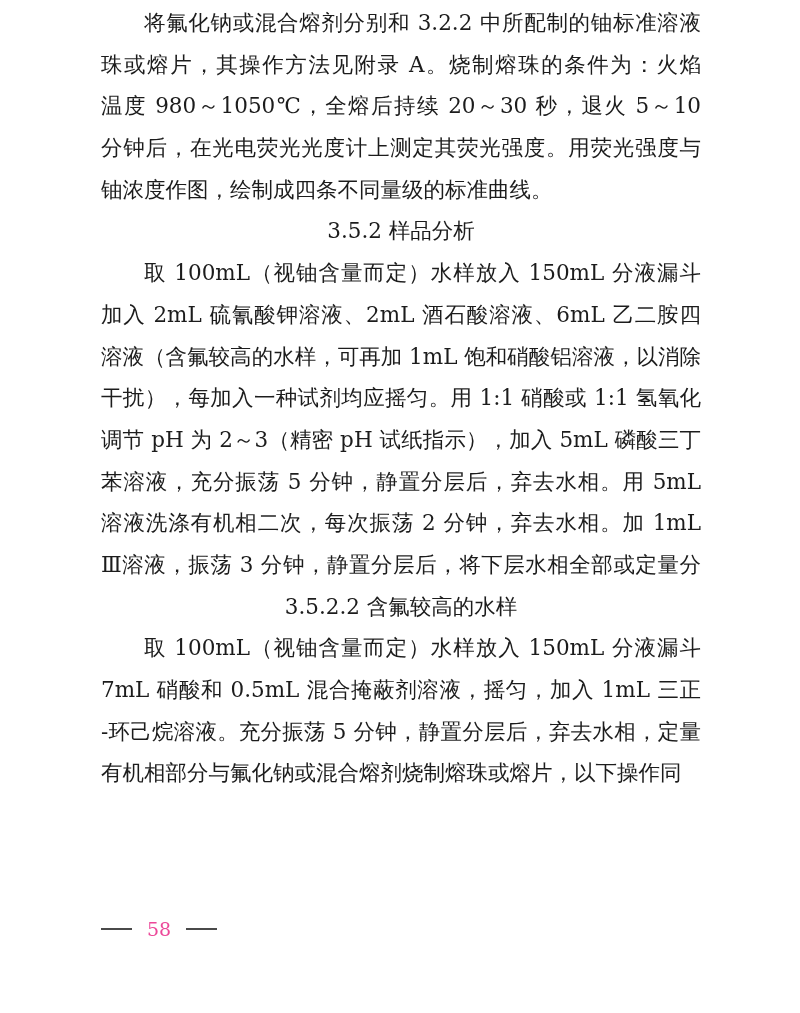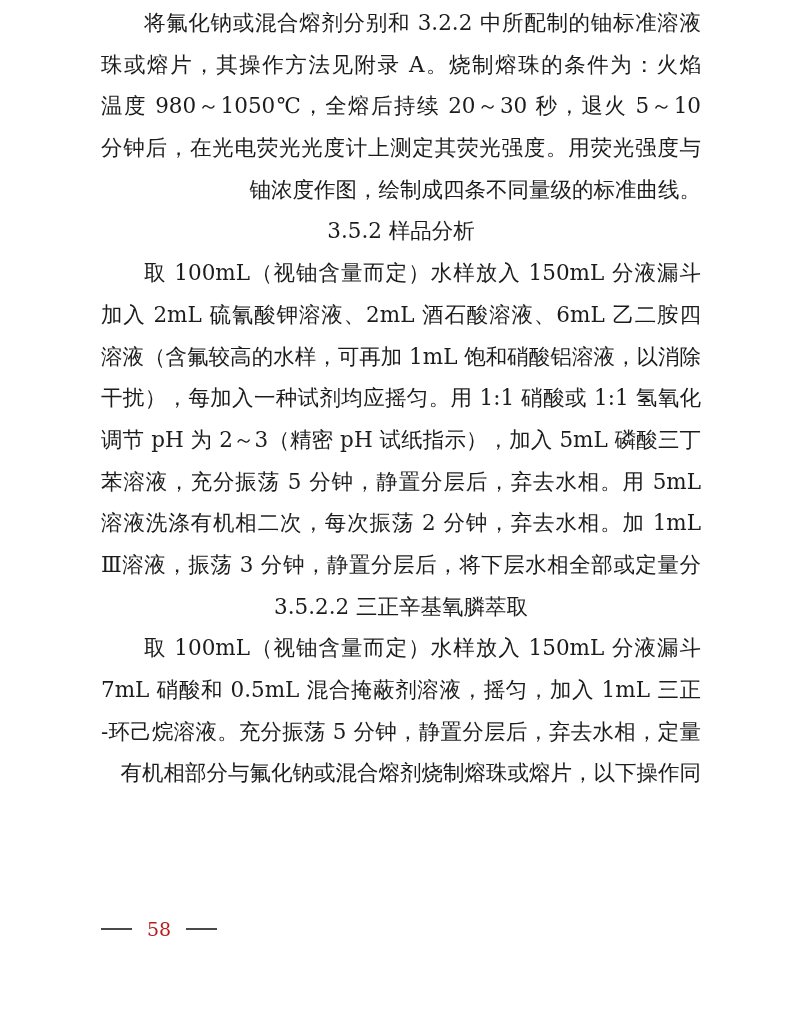--- a/index.html
+++ b/index.html
@@ -26,41 +26,40 @@
   .para, .heading {
     margin: 0;
     padding: 0;
     font-weight: normal;
     font-size: 21.5px;
   }
   .ln {
     height: 41.7px;
     line-height: 41.7px;
     overflow: hidden;
-    text-align: right;
   }
   .just {
     text-align: justify;
     text-align-last: justify;
   }
   .indent {
     text-indent: 43px;
   }
   .heading {
     text-align: center;
   }
   .footer {
     position: absolute;
     left: 101px;
     top: 918px;
     display: flex;
     align-items: center;
     gap: 15px;
     font-size: 19px;
-    color: #b91c1c;
+    color: #ec4899;
   }
   .dash {
     display: inline-block;
     width: 31px;
     height: 2px;
     background: #4a4a4a;
   }
 </style>
 </head>
 <body>
@@ -83,21 +82,21 @@
       <div class="ln just indent">取 100mL（视铀含量而定）水样放入 150mL 分液漏斗中，依次</div>
       <div class="ln just">加入 2mL 硫氰酸钾溶液、2mL 酒石酸溶液、6mL 乙二胺四乙酸二钠</div>
       <div class="ln just">溶液（含氟较高的水样，可再加 1mL 饱和硝酸铝溶液，以消除氟的</div>
       <div class="ln just">干扰），每加入一种试剂均应摇匀。用 1:1 硝酸或 1:1 氢氧化铵溶液</div>
       <div class="ln just">调节 pH 为 2～3（精密 pH 试纸指示），加入 5mL 磷酸三丁酯-二甲</div>
       <div class="ln just">苯溶液，充分振荡 5 分钟，静置分层后，弃去水相。用 5mL 硝酸铵</div>
       <div class="ln just">溶液洗涤有机相二次，每次振荡 2 分钟，弃去水相。加 1mL 偶氮胂</div>
       <div class="ln just">Ⅲ溶液，振荡 3 分钟，静置分层后，将下层水相全部或定量分取部分</div>
     </section>
 
-    <h3 class="ln heading">3.5.2.2 三正辛基氧膦萃取</h3>
+    <h3 class="ln heading">3.5.2.2 含氟较高的水样</h3>
 
     <section class="para">
       <div class="ln just indent">取 100mL（视铀含量而定）水样放入 150mL 分液漏斗内，加入</div>
       <div class="ln just">7mL 硝酸和 0.5mL 混合掩蔽剂溶液，摇匀，加入 1mL 三正辛基氧膦</div>
       <div class="ln just">-环己烷溶液。充分振荡 5 分钟，静置分层后，弃去水相，定量分取</div>
       <div class="ln">有机相部分与氟化钠或混合熔剂烧制熔珠或熔片，以下操作同 3.5.1。</div>
     </section>
 
   </main>
 

